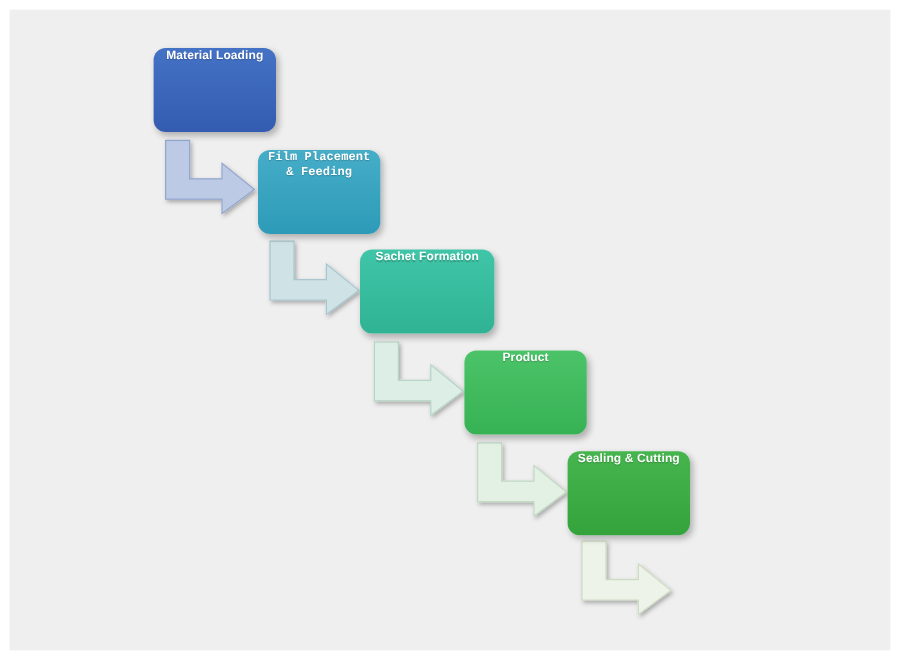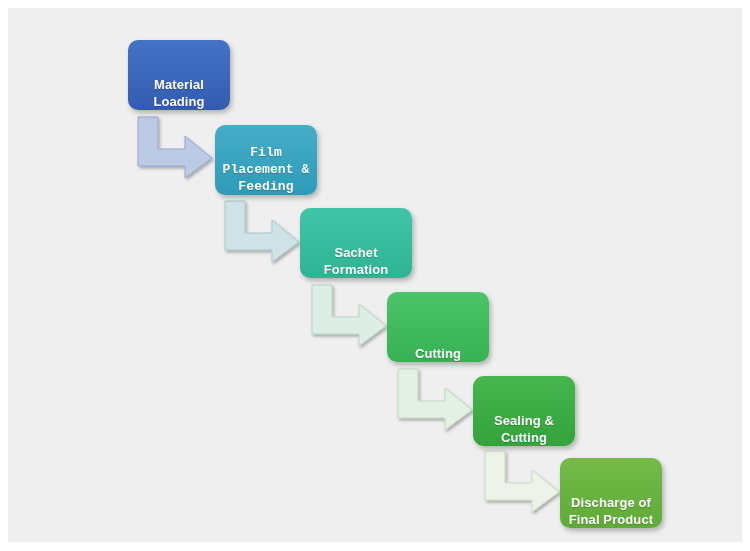--- a/index.html
+++ b/index.html
@@ -26,25 +26,25 @@
   }
 
   
   .node {
     position: absolute;
     box-sizing: border-box;
     width: 102px;
     height: 70px;
     border-radius: 10px;
     display: flex;
-    align-items: flex-end;
+    align-items: flex-start;
     justify-content: center;
     text-align: center;
     color: #ffffff;
-    font-size: 13px;
+    font-size: 10px;
     font-weight: bold;
     line-height: 1.32;
     letter-spacing: 0.1px;
     padding: 0 7px;
     text-shadow: 0 1px 1px rgba(0,0,0,0.22);
     box-shadow: 2px 3px 5px rgba(0,0,0,0.26);
     z-index: 5;
     user-select: none;
   }
   .node-label {
@@ -133,24 +133,21 @@
 
   <div class="node" style="left: 207px; top: 117px; width: 102px; height: 70px; background: linear-gradient(rgb(70, 173, 200) 0%, rgb(45, 155, 184) 100%); font-family: Liberation Mono, monospace;">
     <span class="node-label">Film Placement &amp; Feeding</span>
   </div>
 
   <div class="node" style="left: 292px; top: 200px; width: 112px; height: 70px; background: linear-gradient(rgb(65, 197, 168) 0%, rgb(47, 179, 148) 100%);">
     <span class="node-label">Sachet Formation</span>
   </div>
 
   <div class="node" style="left: 379px; top: 284px; width: 102px; height: 70px; background: linear-gradient(rgb(76, 195, 104) 0%, rgb(54, 178, 84) 100%);">
-    <span class="node-label">Cutting</span>
+    <span class="node-label">Product</span>
   </div>
 
-  <div class="node" style="left: 465px; top: 368px; width: 102px; height: 70px; background: linear-gradient(rgb(70, 181, 77) 0%, rgb(52, 163, 60) 100%); border-radius: 11px;">
+  <div class="node" style="left: 465px; top: 368px; width: 102px; height: 70px; background: linear-gradient(rgb(70, 181, 77) 0%, rgb(52, 163, 60) 100%);">
     <span class="node-label">Sealing &amp; Cutting</span>
   </div>
 
-  <div class="node" style="left: 552px; top: 450px; width: 102px; height: 70px; background: linear-gradient(rgb(116, 187, 73) 0%, rgb(95, 170, 56) 100%);">
-    <span class="node-label">Discharge of Final Product</span>
-  </div>
 
 </div>
 
 </body></html>

